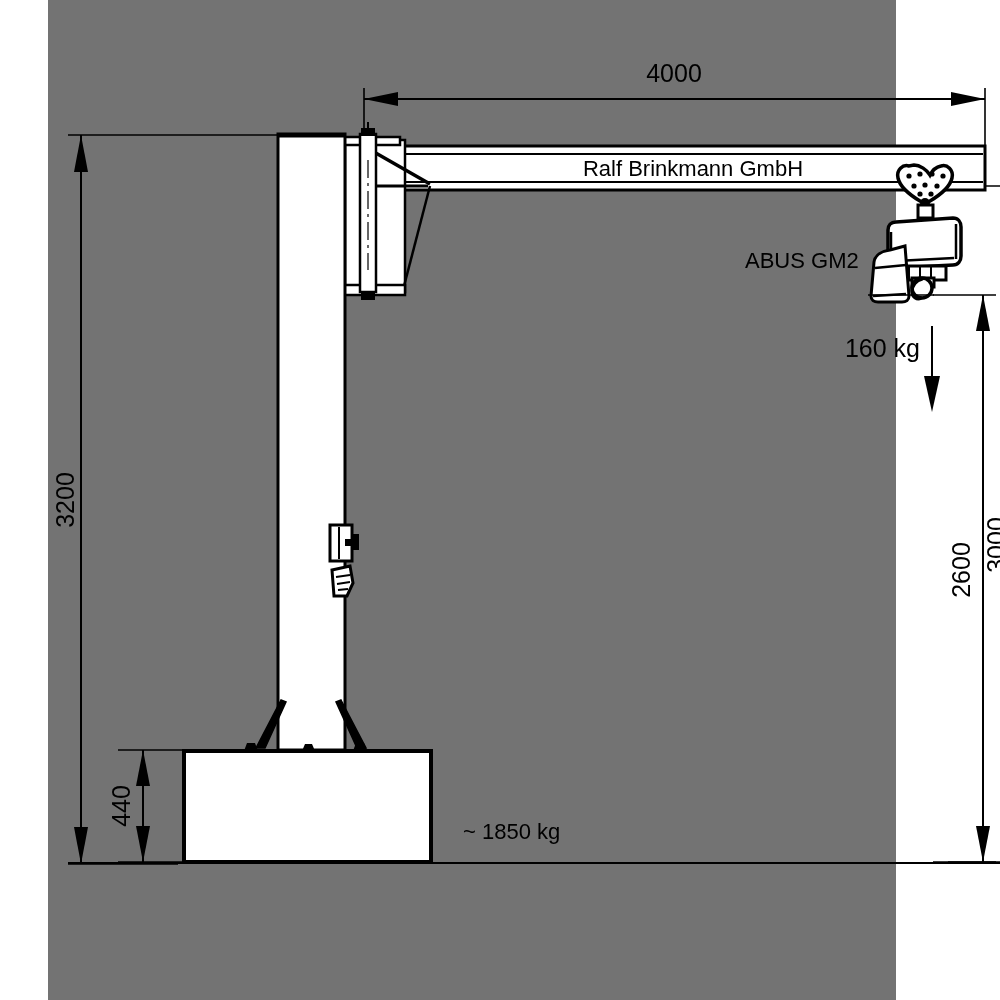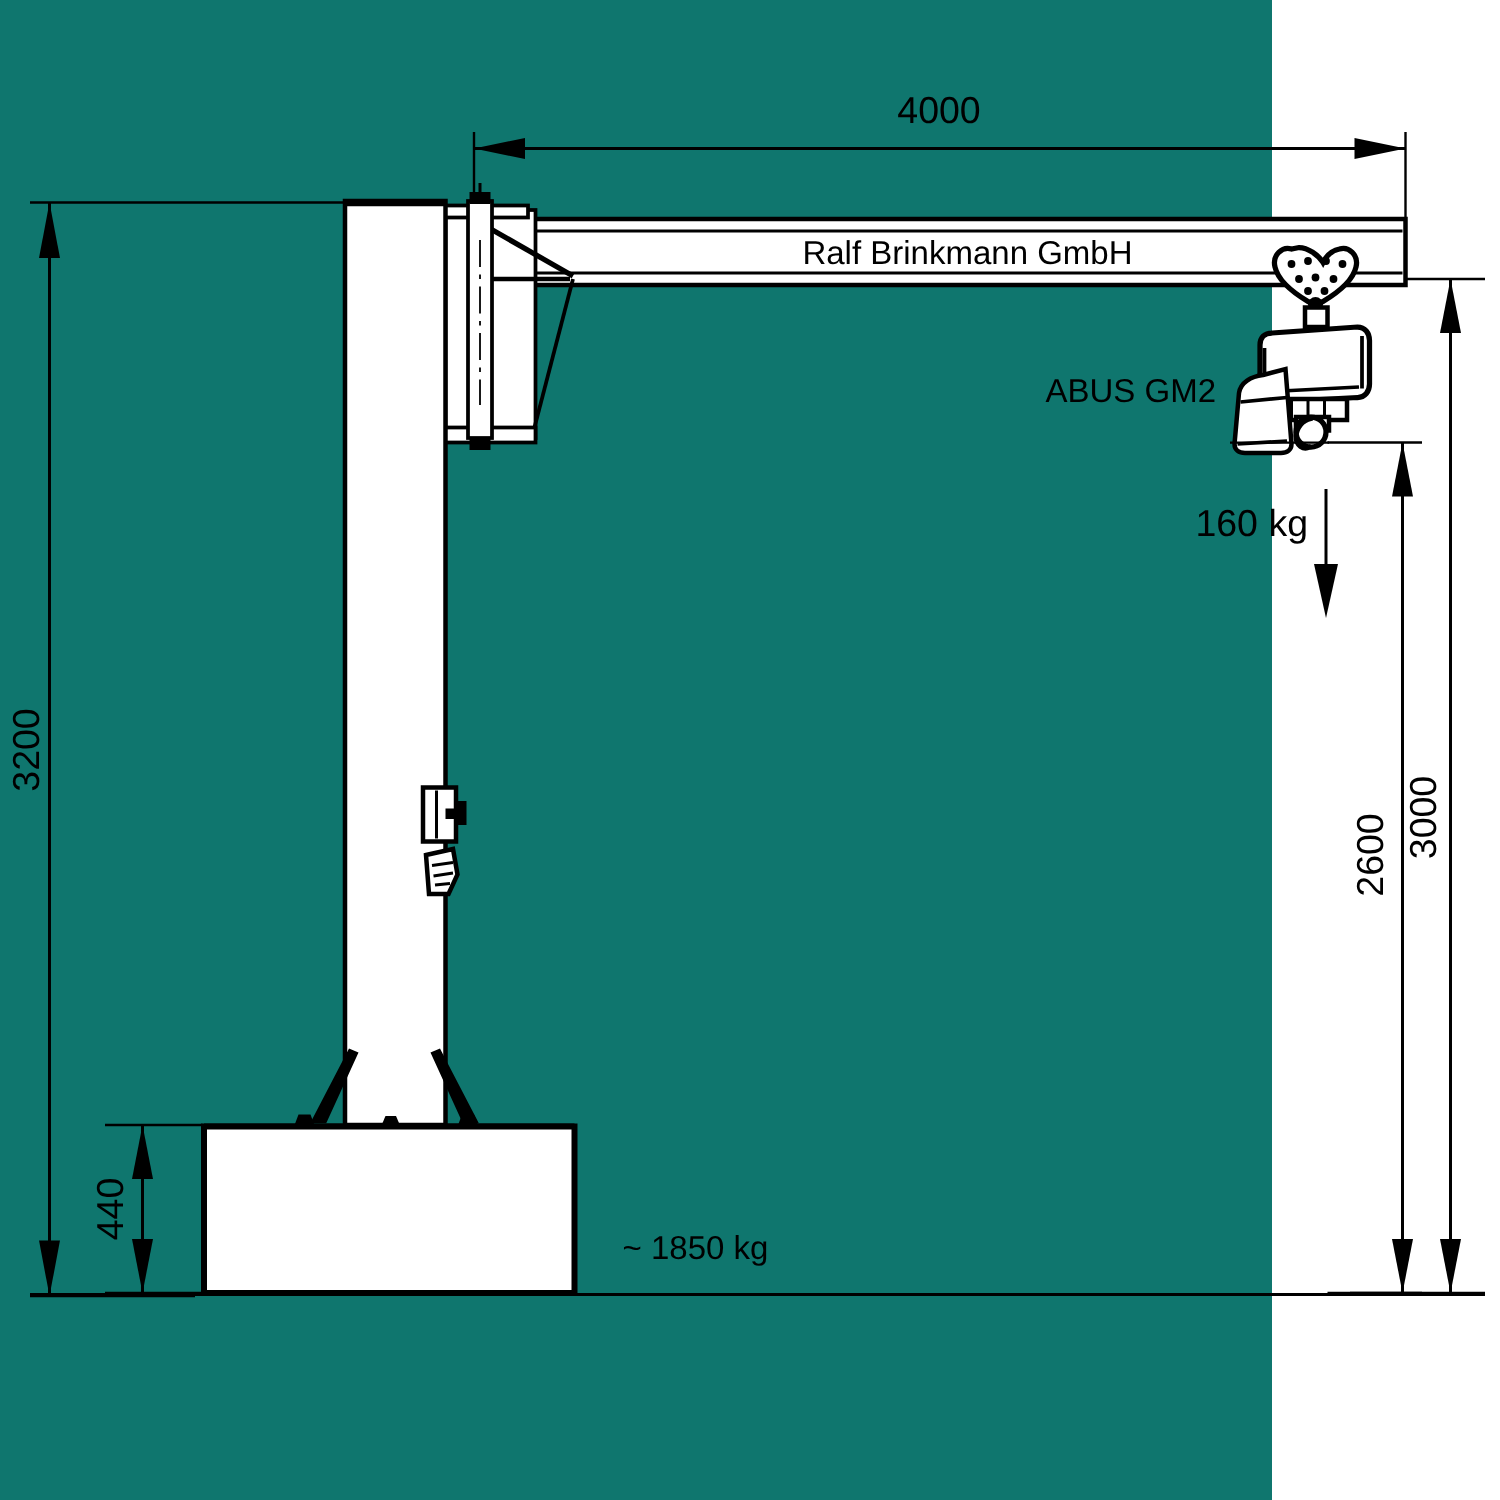--- a/index.html
+++ b/index.html
@@ -1,21 +1,21 @@
 <!DOCTYPE html>
 <html><head>
 <meta charset="utf-8">
 <style>
   html,body{margin:0;padding:0;background:#ffffff;}
   body{
     width:1000px;height:1000px;
     font-family:"Liberation Sans", sans-serif;
     overflow:hidden;
   }
-  #stage{position:relative;width:848px;height:1000px;background:#0f766e;}
+  #stage{position:relative;width:848px;height:1000px;background:#737373;margin-left:48px;}
   svg{display:block;}
   .dimtext{
     font-family:"Liberation Sans", sans-serif;
     font-size:25px;
     fill:#000;
   }
   .labeltext{
     font-family:"Liberation Sans", sans-serif;
     font-size:22px;
     fill:#000;

